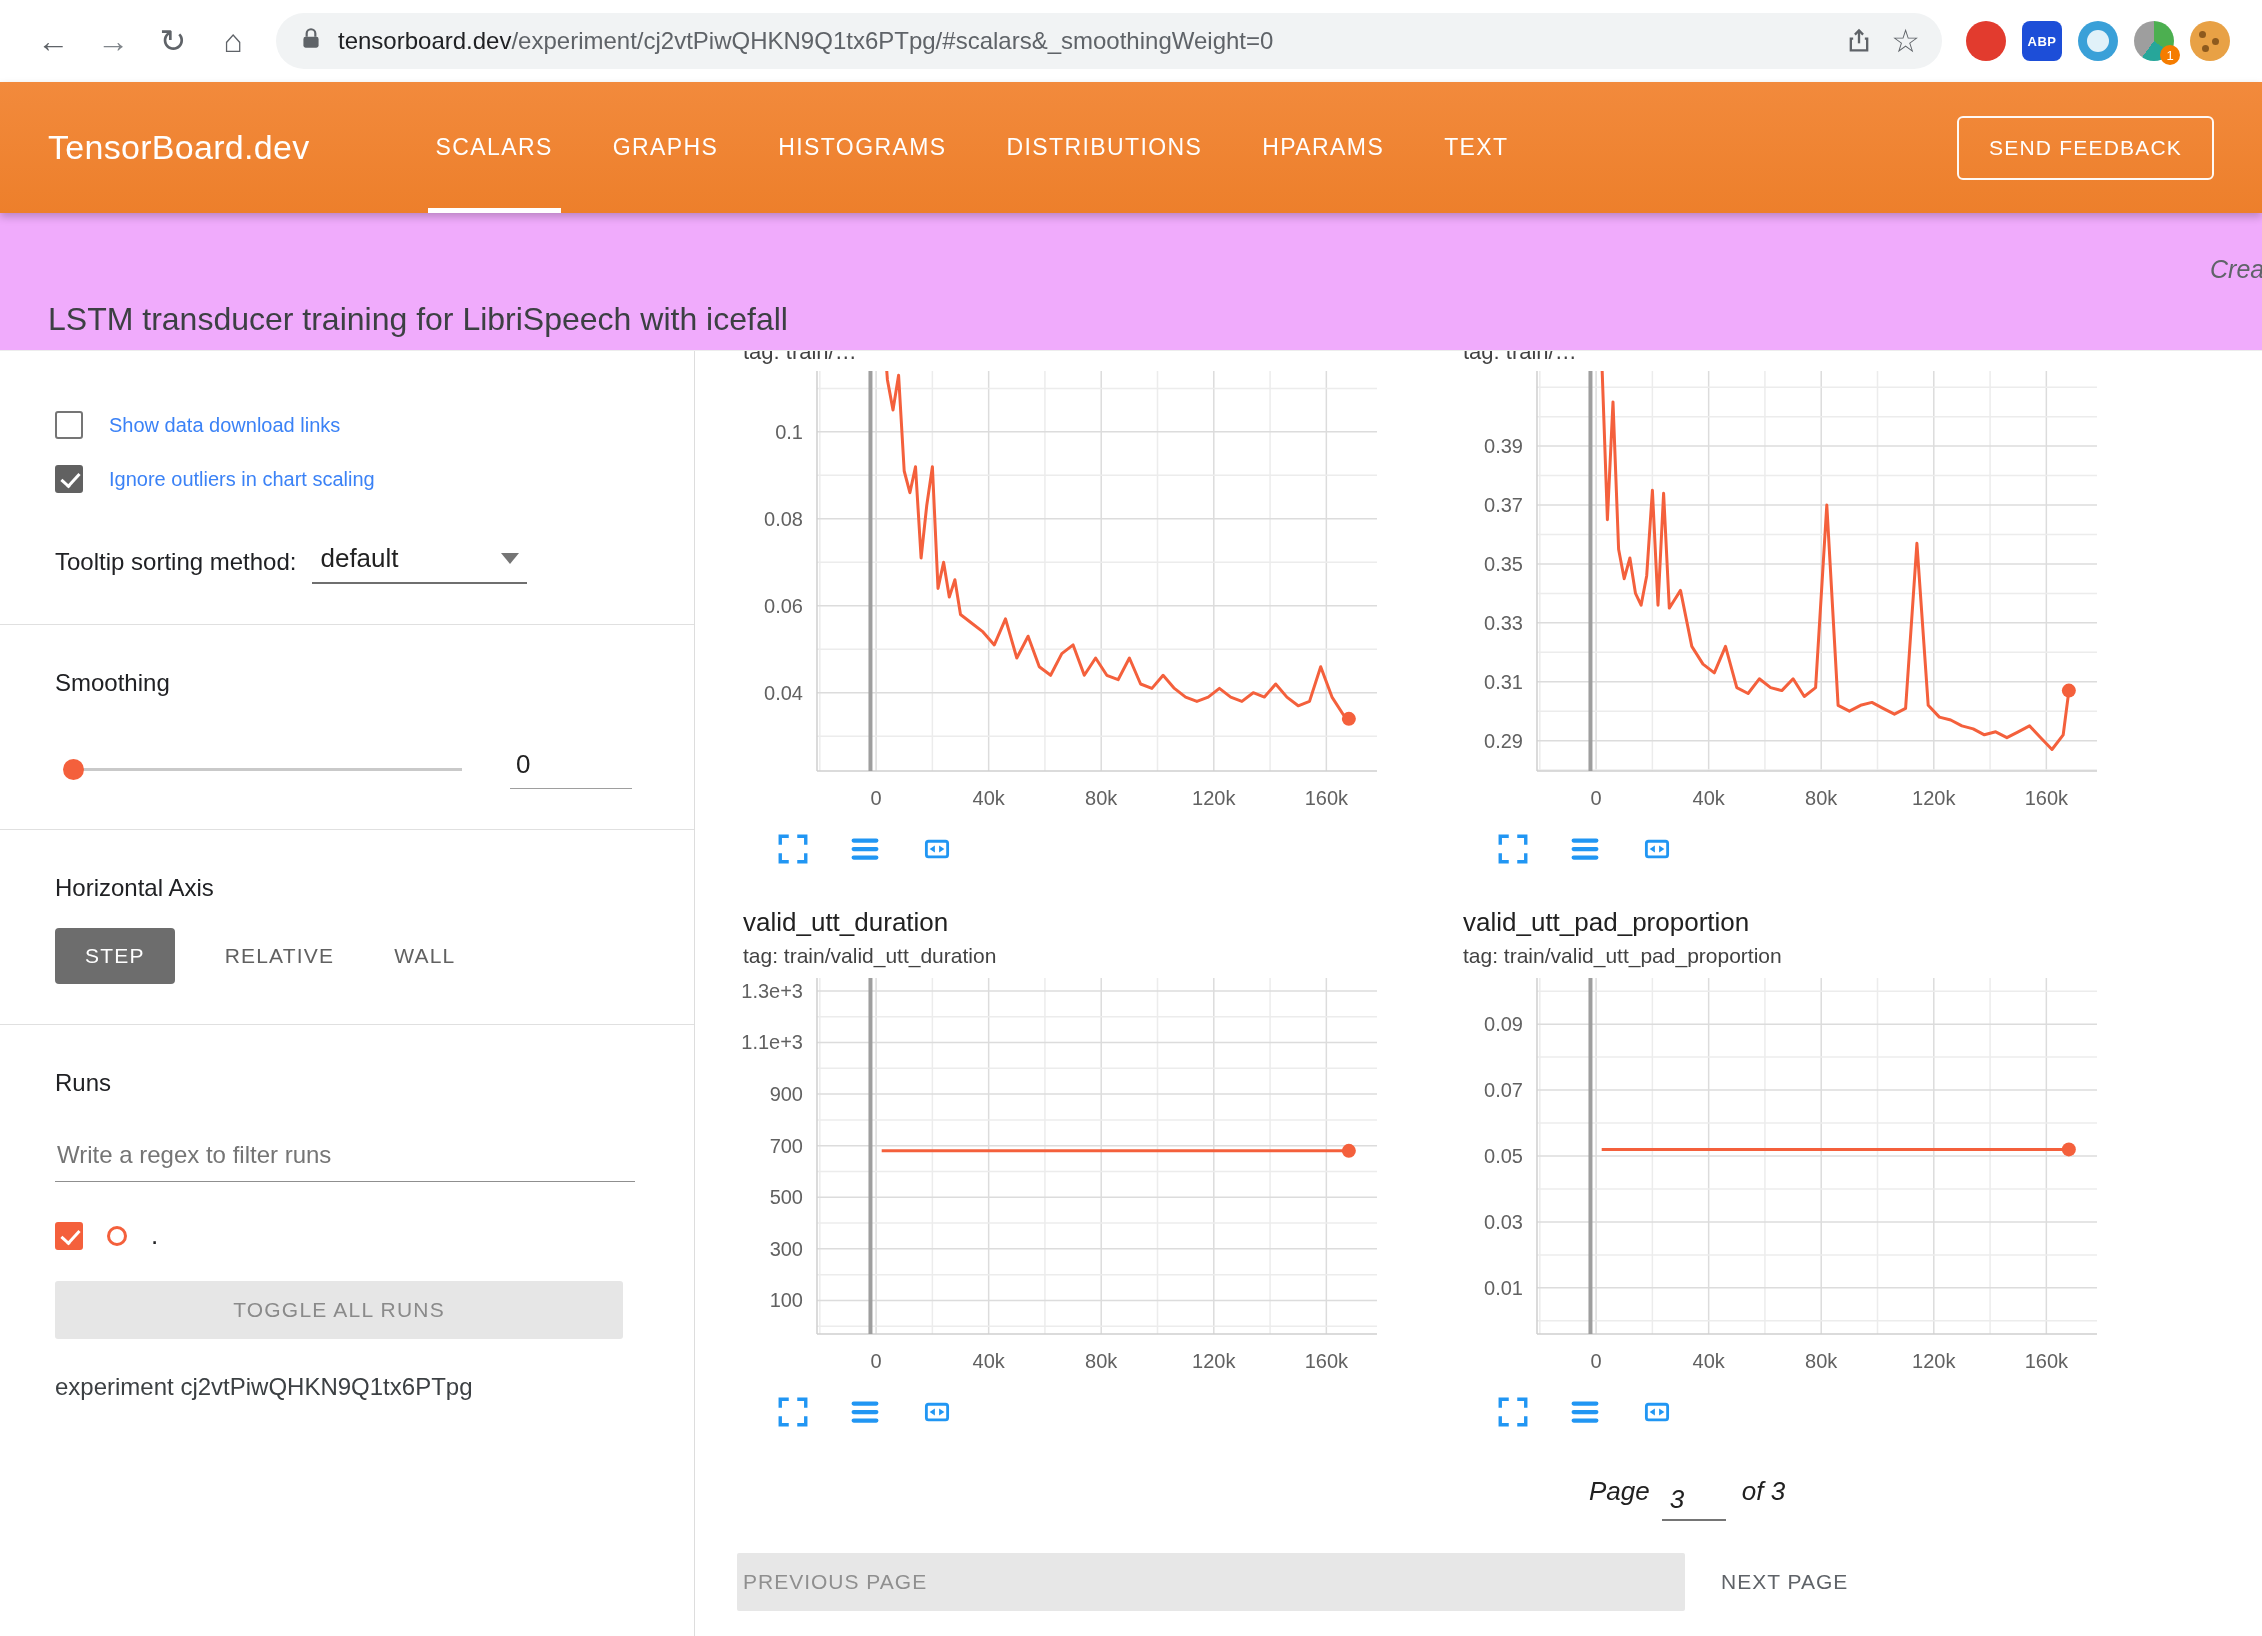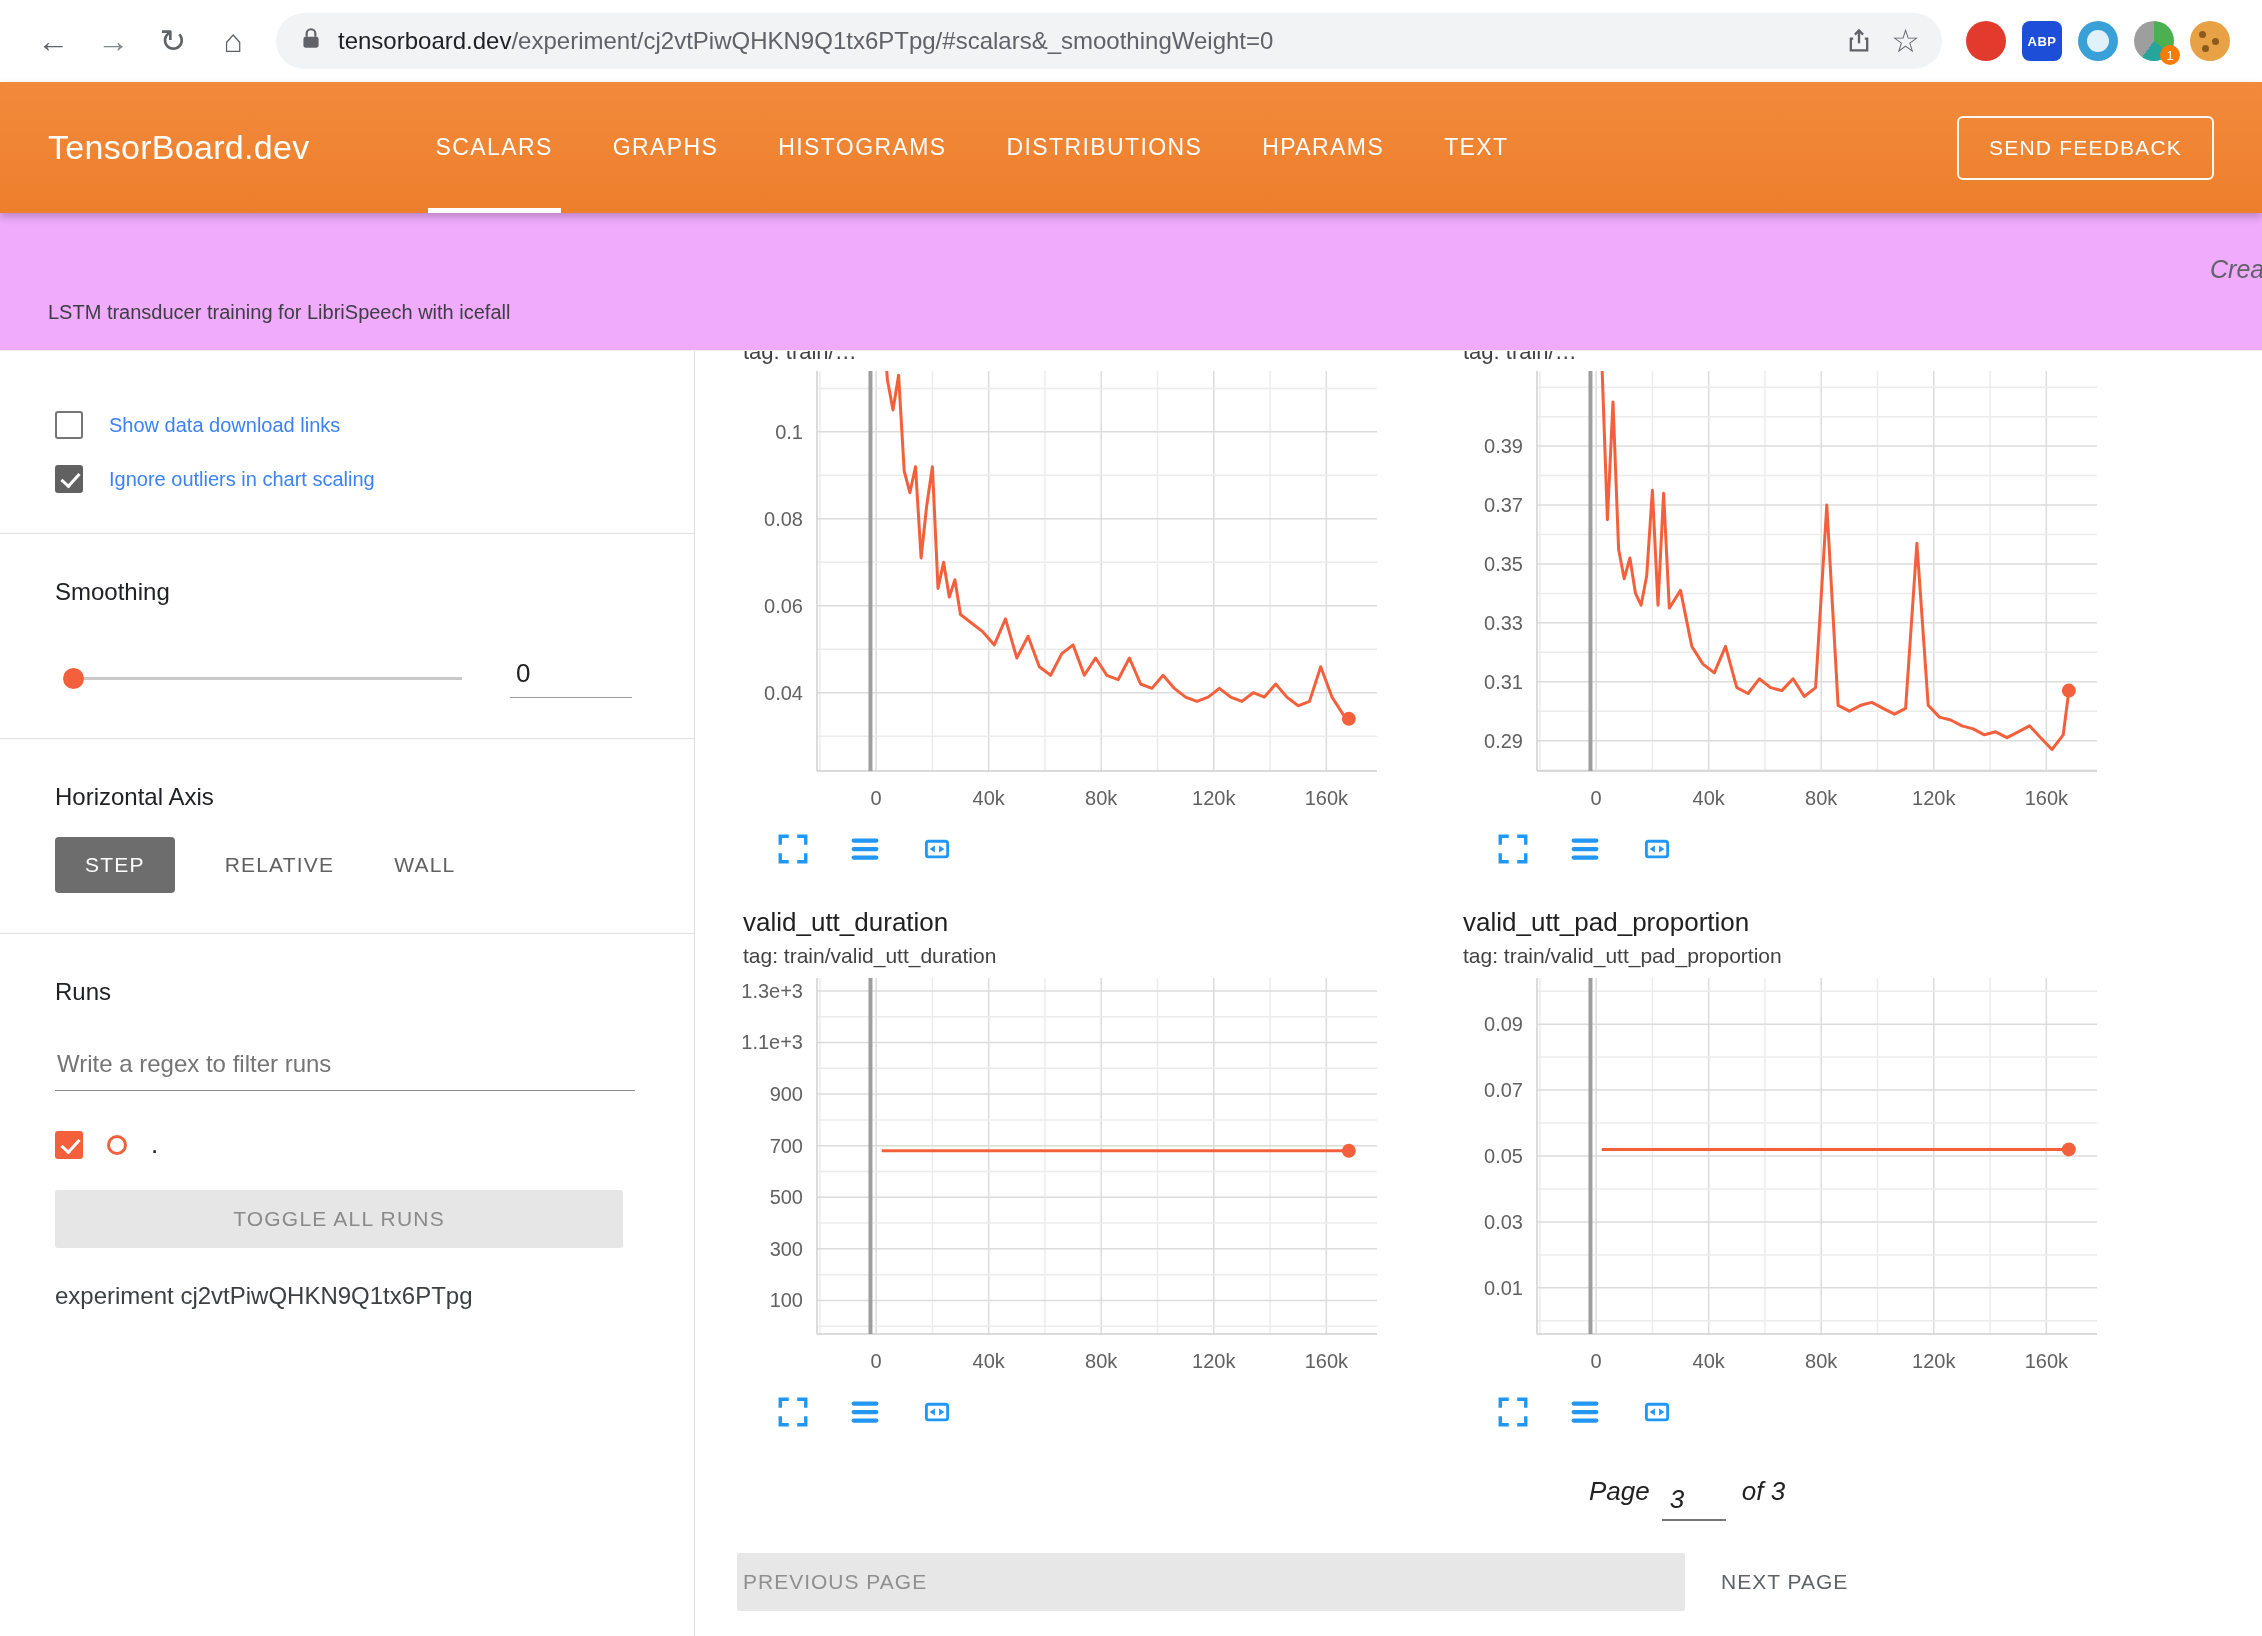--- a/index.html
+++ b/index.html
@@ -41,21 +41,21 @@
   .tabs { display:flex; height:100%; align-items:stretch; }
   .tab { display:flex; align-items:center; padding:0 30px; color:#fff; font-size:23px; font-weight:500;
          letter-spacing:1.4px; position:relative; cursor:pointer; }
   .tab.active::after { content:""; position:absolute; left:22px; right:22px; bottom:0; height:5px; background:#fff; }
   .feedback-btn { margin-left:auto; background:transparent; border:2px solid rgba(255,255,255,.95); border-radius:6px;
                   color:#fff; font-size:21px; letter-spacing:1.2px; padding:18px 30px; font-family:inherit; cursor:pointer; }
 
   
   .subheader { height:137px; position:relative; background:#f0abfc; }
   .crea { position:absolute; left:2210px; top:42px; font-style:italic; font-size:25px; color:#5f6368; white-space:nowrap; }
-  .exp-title { position:absolute; left:48px; top:88px; font-size:20px; color:#3c4043; }
+  .exp-title { position:absolute; left:48px; top:88px; font-size:32px; color:#3c4043; }
 
   
   .content { display:flex; height:1286px; border-top:1px solid #ededed; }
   .sidebar { width:695px; flex:0 0 auto; border-right:1px solid #ddd; padding-top:60px; background:#fff; }
   .check-row { display:flex; align-items:center; gap:26px; margin-left:55px; font-size:20px; color:#3b82f6; }
   .check-row + .check-row { margin-top:26px; }
   .checkbox { width:28px; height:28px; border:2px solid #757575; border-radius:3px; position:relative; background:#fff; flex:0 0 auto; cursor:pointer; }
   .checkbox.checked { background:#616161; border-color:#616161; }
   .checkbox.orange { background:#f4603c; border-color:#f4603c; }
   .checkbox.checked::after, .checkbox.orange::after { content:""; position:absolute; left:8px; top:2px; width:8px; height:15px;
@@ -174,20 +174,27 @@
   <aside class="sidebar">
     <div class="check-row">
       <span class="checkbox"></span>
       <span>Show data download links</span>
     </div>
     <div class="check-row">
       <span class="checkbox checked"></span>
       <span>Ignore outliers in chart scaling</span>
     </div>
 
+    <div class="tooltip-row">
+      <span class="tooltip-label">Tooltip sorting method:</span>
+      <span class="dropdown">
+        <span>default</span>
+        <span class="caret"></span>
+      </span>
+    </div>
 
     <div class="divider"></div>
 
     <div class="section-label">Smoothing</div>
     <div class="slider-row">
       <div class="slider-track">
         <div class="slider-thumb"></div>
       </div>
       <div class="slider-value">0</div>
     </div>

